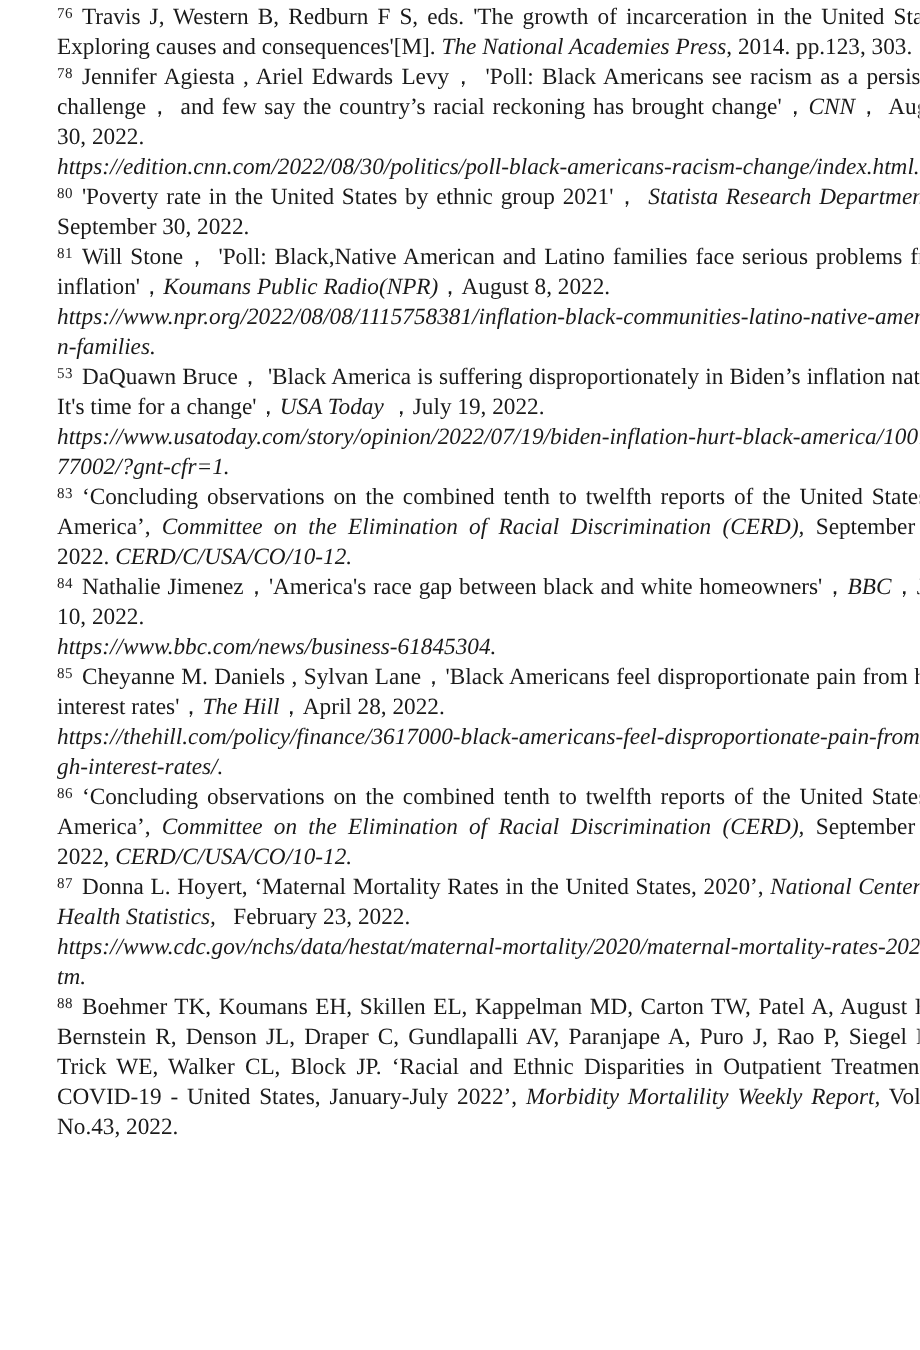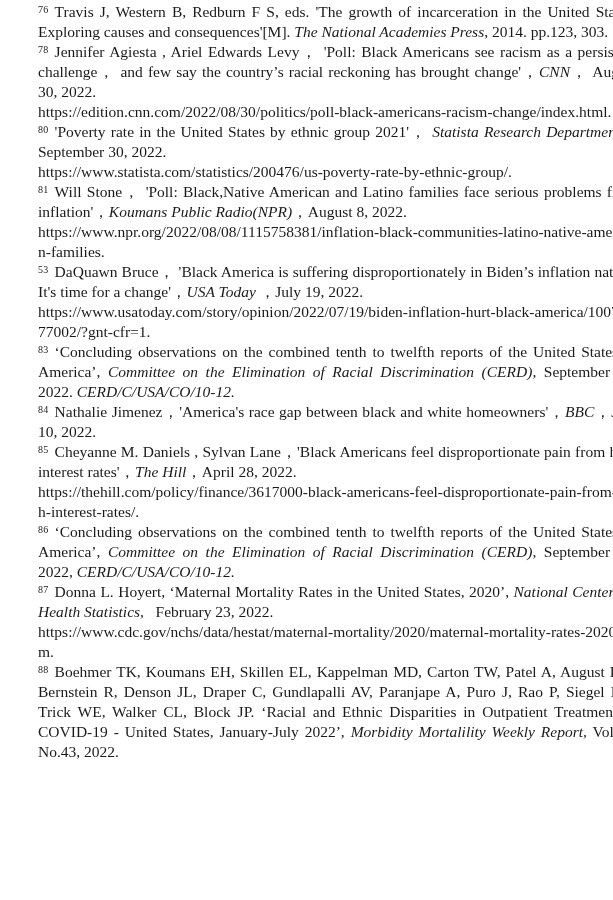--- a/index.html
+++ b/index.html
@@ -33,32 +33,33 @@
     top: -0.45em;
     vertical-align: baseline;
     margin-right: 6px;
     letter-spacing: 0.3px;
   }
   em {
     font-style: italic;
   }
   .url-run {
     word-break: break-all;
+    font-style: italic;
   }
 </style>
 </head>
 <body style="background: rgb(255, 255, 255);">
 
 <div class="page" style="color: rgb(26, 26, 26);">
   <div id="footnotes-list">
       <p class="footnote"><sup class="fn-num">76</sup><span>Travis J, Western B, Redburn F S, eds. 'The growth of incarceration in the United States: Exploring causes and consequences'[M]. </span><em>The National Academies Press</em><span>, 2014. pp.123, 303.</span></p>
       <p class="footnote"><sup class="fn-num">78</sup><span>Jennifer Agiesta , Ariel Edwards Levy， 'Poll: Black Americans see racism as a persistent challenge， and few say the country’s racial reckoning has brought change'，</span><em>CNN</em><span>， August 30, 2022.</span><br><span class="url-run">https://edition.cnn.com/2022/08/30/politics/poll-black-americans-racism-change/index.html.</span></p>
-      <p class="footnote"><sup class="fn-num">80</sup><span>'Poverty rate in the United States by ethnic group 2021'， </span><em>Statista Research Department</em><span>，September 30, 2022.</span><br><span class="url-run">https://www.statista.com/statistics/200476/us-poverty-rate-by-ethnic-group/.</span></p>
+      <p class="footnote"><sup class="fn-num">80</sup><span>'Poverty rate in the United States by ethnic group 2021'， </span><em>Statista Research Department</em><span>，September 30, 2022.</span><br></p>
       <p class="footnote"><sup class="fn-num">81</sup><span>Will Stone， 'Poll: Black,Native American and Latino families face serious problems from inflation'，</span><em>Koumans Public Radio(NPR)</em><span>，August 8, 2022.</span><br><span class="url-run">https://www.npr.org/2022/08/08/1115758381/inflation-black-communities-latino-native-american-families.</span></p>
       <p class="footnote"><sup class="fn-num">53</sup><span>DaQuawn Bruce， 'Black America is suffering disproportionately in Biden’s inflation nation. It's time for a change'，</span><em>USA Today</em><span> ，July 19, 2022.</span><br><span class="url-run">https://www.usatoday.com/story/opinion/2022/07/19/biden-inflation-hurt-black-america/10077677002/?gnt-cfr=1.</span></p>
       <p class="footnote"><sup class="fn-num">83</sup><span>‘Concluding observations on the combined tenth to twelfth reports of the United States of America’, </span><em>Committee on the Elimination of Racial Discrimination (CERD),</em><span> September 21, 2022. </span><em>CERD/C/USA/CO/10-12.</em></p>
-      <p class="footnote"><sup class="fn-num">84</sup><span>Nathalie Jimenez，'America's race gap between black and white homeowners'，</span><em>BBC</em><span>，July 10, 2022.</span><br></p>
+      <p class="footnote"><sup class="fn-num">84</sup><span>Nathalie Jimenez，'America's race gap between black and white homeowners'，</span><em>BBC</em><span>，July 10, 2022.</span><br><span class="url-run">https://www.bbc.com/news/business-61845304.</span></p>
       <p class="footnote"><sup class="fn-num">85</sup><span>Cheyanne M. Daniels , Sylvan Lane，'Black Americans feel disproportionate pain from high interest rates'，</span><em>The Hill</em><span>，April 28, 2022.</span><br><span class="url-run">https://thehill.com/policy/finance/3617000-black-americans-feel-disproportionate-pain-from-high-interest-rates/.</span></p>
       <p class="footnote"><sup class="fn-num">86</sup><span>‘Concluding observations on the combined tenth to twelfth reports of the United States of America’, </span><em>Committee on the Elimination of Racial Discrimination (CERD),</em><span> September 21, 2022, </span><em>CERD/C/USA/CO/10-12.</em></p>
       <p class="footnote"><sup class="fn-num">87</sup><span>Donna L. Hoyert, ‘Maternal Mortality Rates in the United States, 2020’, </span><em>National Center for Health Statistics,</em><span>&nbsp;&nbsp; February 23, 2022.</span><br><span class="url-run">https://www.cdc.gov/nchs/data/hestat/maternal-mortality/2020/maternal-mortality-rates-2020.htm.</span></p>
       <p class="footnote"><sup class="fn-num">88</sup><span>Boehmer TK, Koumans EH, Skillen EL, Kappelman MD, Carton TW, Patel A, August EM, Bernstein R, Denson JL, Draper C, Gundlapalli AV, Paranjape A, Puro J, Rao P, Siegel DA, Trick WE, Walker CL, Block JP. ‘Racial and Ethnic Disparities in Outpatient Treatment of COVID-19 - United States, January-July 2022’, </span><em>Morbidity Mortalility Weekly Report,</em><span> Vol.71, No.43, 2022.</span></p>
     </div>
 </div>
 
 </body></html>

